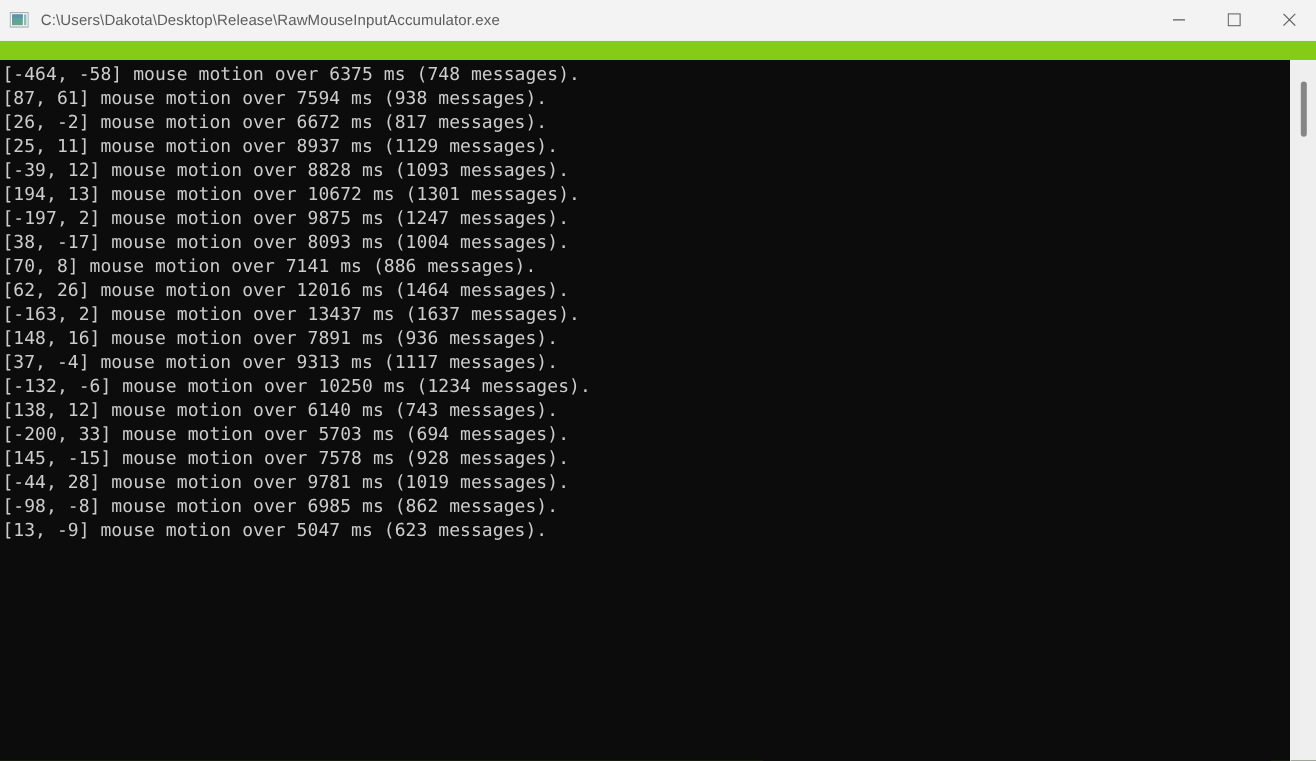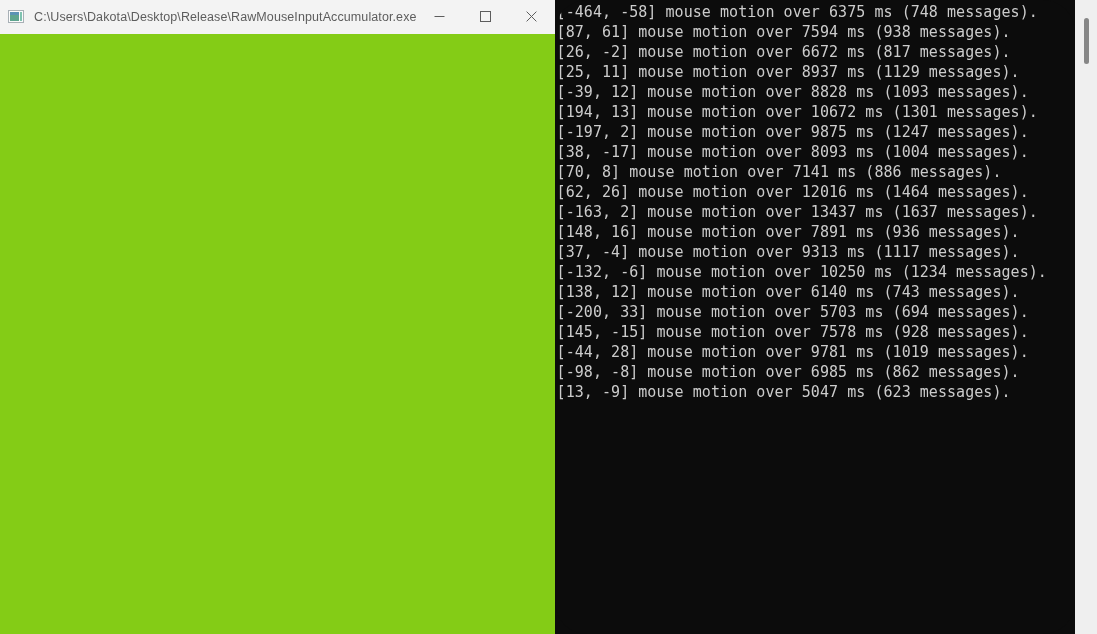--- a/index.html
+++ b/index.html
@@ -11,23 +11,24 @@
   body {
     width: 1097px;
     height: 634px;
     overflow: hidden;
     font-family: "Liberation Sans", sans-serif;
   }
   .window {
     width: 1097px;
     height: 634px;
     display: flex;
-    flex-direction: row;
+    flex-direction: column;
     background: #84cc16;
     position: relative;
+    gap: 16px;
   }
 
   
   .titlebar {
     height: 33px;
     min-height: 33px;
     background: #f3f3f3;
     display: flex;
     align-items: center;
     position: relative;
@@ -84,21 +85,20 @@
     flex: 1 1 auto;
     background: #0c0c0c;
     color: #cccccc;
     font-family: "DejaVu Sans Mono", "Liberation Mono", monospace;
     font-size: 15px;
     line-height: 20px;
     padding: 2px 0 0 2px;
     white-space: pre;
     overflow: hidden;
     letter-spacing: 0.05px;
-    border-radius: 32px;
   }
   .line {
     height: 20px;
     white-space: pre;
   }
 
   
   .scrollbar {
     width: 21px;
     min-width: 21px;

